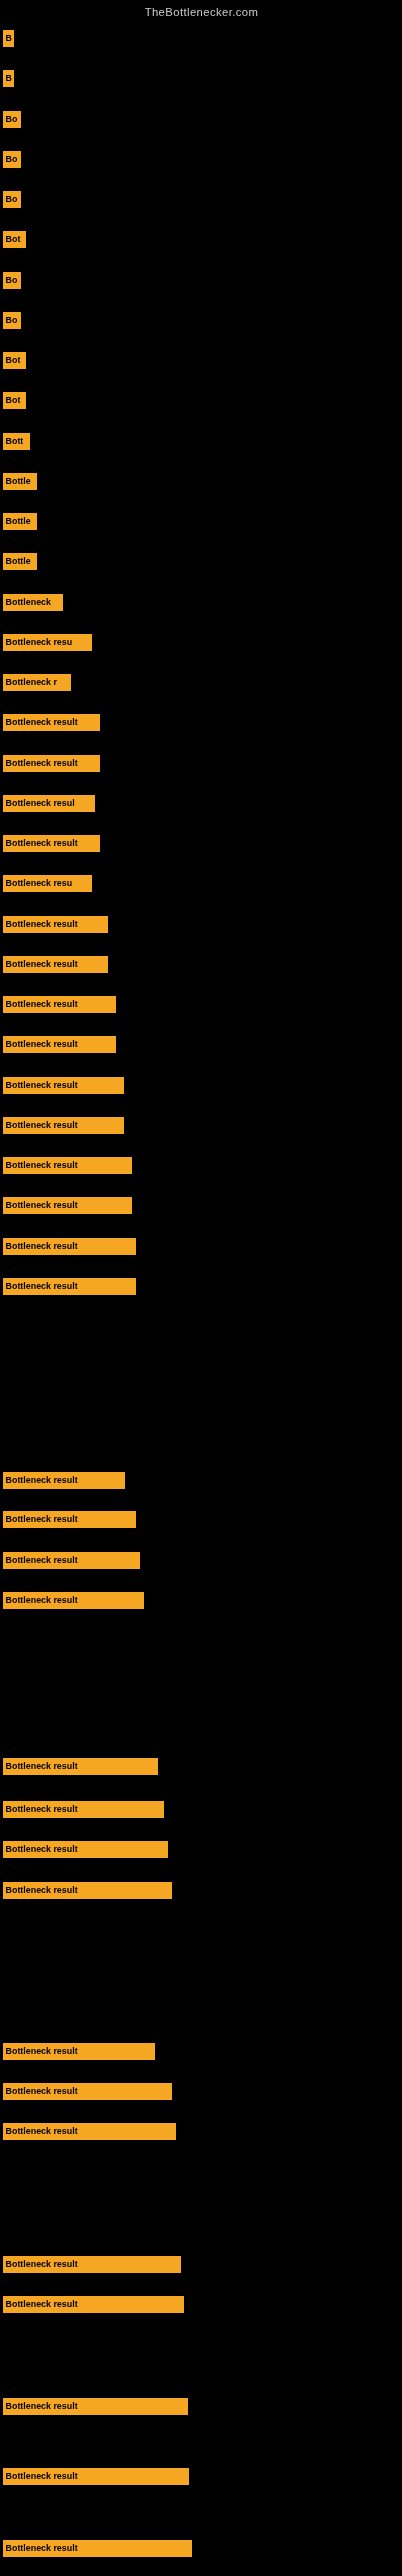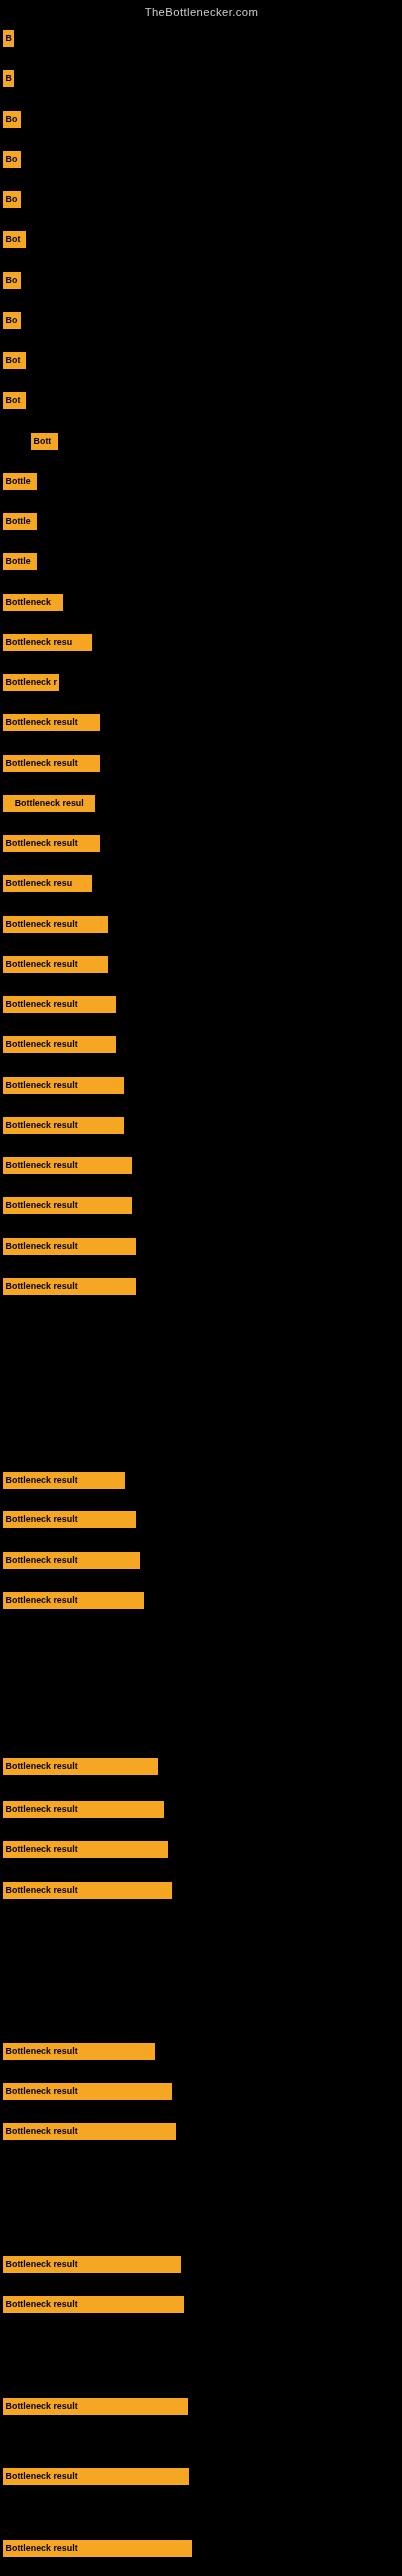--- a/index.html
+++ b/index.html
@@ -51,48 +51,48 @@
     </div>
     <div style="position: absolute; top: 290px; left: 3.2px; display: flex; align-items: center;">
       <span style="background-color: rgb(245, 166, 35); color: rgb(0, 0, 0); font-size: 8.9px; font-weight: bold; white-space: nowrap; overflow: hidden; padding: 1.6px 2.4px; display: inline-block; height: 17.7px; line-height: 14.5px; width: 17.7px;">Bo</span>
     </div>
     <div style="position: absolute; top: 330px; left: 3.2px; display: flex; align-items: center;">
       <span style="background-color: rgb(245, 166, 35); color: rgb(0, 0, 0); font-size: 8.9px; font-weight: bold; white-space: nowrap; overflow: hidden; padding: 1.6px 2.4px; display: inline-block; height: 17.7px; line-height: 14.5px; width: 22.5px;">Bot</span>
     </div>
     <div style="position: absolute; top: 370px; left: 3.2px; display: flex; align-items: center;">
       <span style="background-color: rgb(245, 166, 35); color: rgb(0, 0, 0); font-size: 8.9px; font-weight: bold; white-space: nowrap; overflow: hidden; padding: 1.6px 2.4px; display: inline-block; height: 17.7px; line-height: 14.5px; width: 22.5px;">Bot</span>
     </div>
-    <div style="position: absolute; top: 411px; left: 3.2px; display: flex; align-items: center; margin-left: 28px;">
+    <div style="position: absolute; top: 411px; left: 3.2px; display: flex; align-items: center;">
       <span style="background-color: rgb(245, 166, 35); color: rgb(0, 0, 0); font-size: 8.9px; font-weight: bold; white-space: nowrap; overflow: hidden; padding: 1.6px 2.4px; display: inline-block; height: 17.7px; line-height: 14.5px; width: 27px;">Bott</span>
     </div>
     <div style="position: absolute; top: 451px; left: 3.2px; display: flex; align-items: center;">
       <span style="background-color: rgb(245, 166, 35); color: rgb(0, 0, 0); font-size: 8.9px; font-weight: bold; white-space: nowrap; overflow: hidden; padding: 1.6px 2.4px; display: inline-block; height: 17.7px; line-height: 14.5px; width: 34px;">Bottle</span>
     </div>
     <div style="position: absolute; top: 491px; left: 3.2px; display: flex; align-items: center;">
       <span style="background-color: rgb(245, 166, 35); color: rgb(0, 0, 0); font-size: 8.9px; font-weight: bold; white-space: nowrap; overflow: hidden; padding: 1.6px 2.4px; display: inline-block; height: 17.7px; line-height: 14.5px; width: 34px;">Bottle</span>
     </div>
     <div style="position: absolute; top: 531px; left: 3.2px; display: flex; align-items: center;">
       <span style="background-color: rgb(245, 166, 35); color: rgb(0, 0, 0); font-size: 8.9px; font-weight: bold; white-space: nowrap; overflow: hidden; padding: 1.6px 2.4px; display: inline-block; height: 17.7px; line-height: 14.5px; width: 34px;">Bottle</span>
     </div>
     <div style="position: absolute; top: 572px; left: 3.2px; display: flex; align-items: center; border-radius: 6px;">
       <span style="background-color: rgb(245, 166, 35); color: rgb(0, 0, 0); font-size: 8.9px; font-weight: bold; white-space: nowrap; overflow: hidden; padding: 1.6px 2.4px; display: inline-block; height: 17.7px; line-height: 14.5px; width: 60px;">Bottleneck</span>
     </div>
     <div style="position: absolute; top: 612px; left: 3.2px; display: flex; align-items: center;">
       <span style="background-color: rgb(245, 166, 35); color: rgb(0, 0, 0); font-size: 8.9px; font-weight: bold; white-space: nowrap; overflow: hidden; padding: 1.6px 2.4px; display: inline-block; height: 17.7px; line-height: 14.5px; width: 89px;">Bottleneck resu</span>
     </div>
     <div style="position: absolute; top: 652px; left: 3.2px; display: flex; align-items: center;">
-      <span style="background-color: rgb(245, 166, 35); color: rgb(0, 0, 0); font-size: 8.9px; font-weight: bold; white-space: nowrap; overflow: hidden; padding: 1.6px 2.4px; display: inline-block; height: 17.7px; line-height: 14.5px; width: 56px;">Bottleneck r</span>
+      <span style="background-color: rgb(245, 166, 35); color: rgb(0, 0, 0); font-size: 8.9px; font-weight: bold; white-space: nowrap; overflow: hidden; padding: 1.6px 2.4px; display: inline-block; height: 17.7px; line-height: 14.5px; width: 68px;">Bottleneck r</span>
     </div>
     <div style="position: absolute; top: 692px; left: 3.2px; display: flex; align-items: center;">
       <span style="background-color: rgb(245, 166, 35); color: rgb(0, 0, 0); font-size: 8.9px; font-weight: bold; white-space: nowrap; overflow: hidden; padding: 1.6px 2.4px; display: inline-block; height: 17.7px; line-height: 14.5px; width: 97px;">Bottleneck result</span>
     </div>
     <div style="position: absolute; top: 733px; left: 3.2px; display: flex; align-items: center;">
       <span style="background-color: rgb(245, 166, 35); color: rgb(0, 0, 0); font-size: 8.9px; font-weight: bold; white-space: nowrap; overflow: hidden; padding: 1.6px 2.4px; display: inline-block; height: 17.7px; line-height: 14.5px; width: 97px;">Bottleneck result</span>
     </div>
-    <div style="position: absolute; top: 773px; left: 3.2px; display: flex; align-items: center; text-align: center;">
+    <div style="position: absolute; top: 773px; left: 3.2px; display: flex; align-items: center;">
       <span style="background-color: rgb(245, 166, 35); color: rgb(0, 0, 0); font-size: 8.9px; font-weight: bold; white-space: nowrap; overflow: hidden; padding: 1.6px 2.4px; display: inline-block; height: 17.7px; line-height: 14.5px; width: 92px;">Bottleneck resul</span>
     </div>
     <div style="position: absolute; top: 813px; left: 3.2px; display: flex; align-items: center;">
       <span style="background-color: rgb(245, 166, 35); color: rgb(0, 0, 0); font-size: 8.9px; font-weight: bold; white-space: nowrap; overflow: hidden; padding: 1.6px 2.4px; display: inline-block; height: 17.7px; line-height: 14.5px; width: 97px;">Bottleneck result</span>
     </div>
     <div style="position: absolute; top: 853px; left: 3.2px; display: flex; align-items: center;">
       <span style="background-color: rgb(245, 166, 35); color: rgb(0, 0, 0); font-size: 8.9px; font-weight: bold; white-space: nowrap; overflow: hidden; padding: 1.6px 2.4px; display: inline-block; height: 17.7px; line-height: 14.5px; width: 89px;">Bottleneck resu</span>
     </div>
     <div style="position: absolute; top: 894px; left: 3.2px; display: flex; align-items: center;">
       <span style="background-color: rgb(245, 166, 35); color: rgb(0, 0, 0); font-size: 8.9px; font-weight: bold; white-space: nowrap; overflow: hidden; padding: 1.6px 2.4px; display: inline-block; height: 17.7px; line-height: 14.5px; width: 105px;">Bottleneck result</span>

